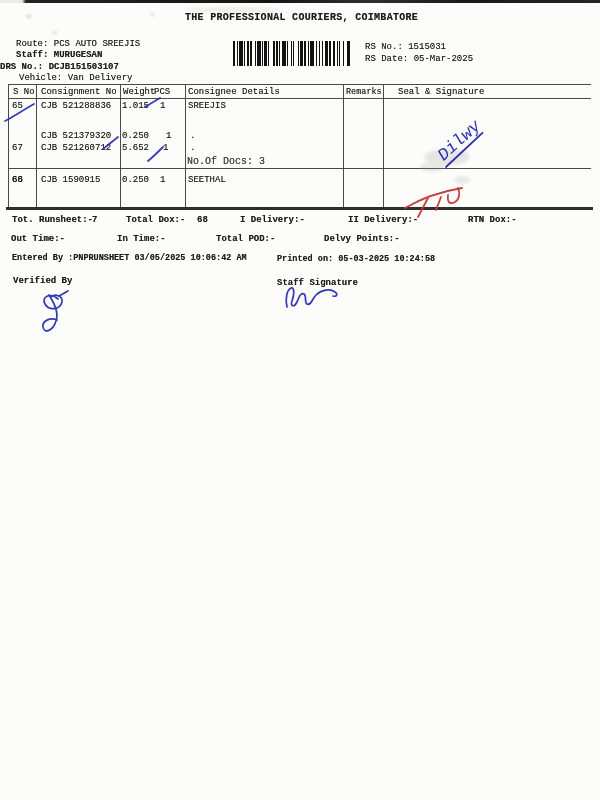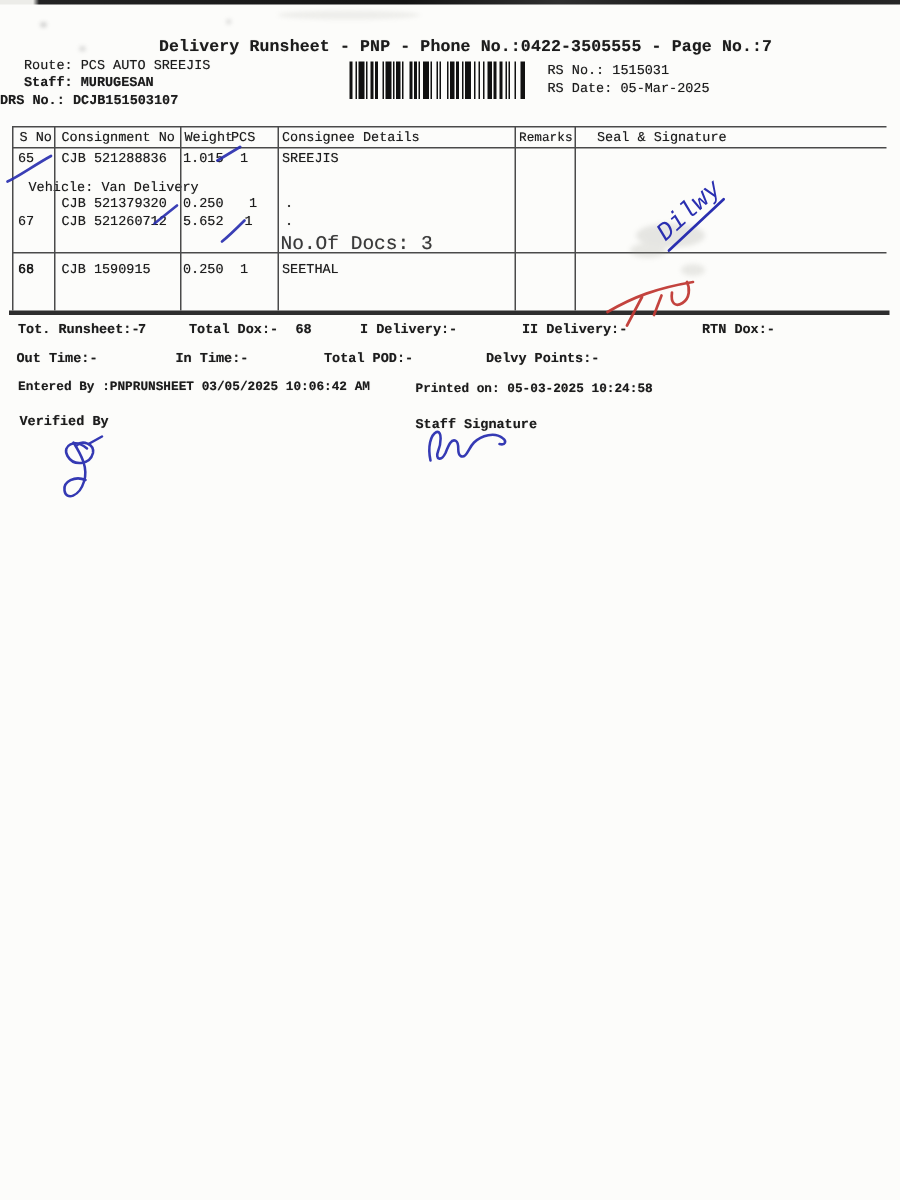--- a/index.html
+++ b/index.html
@@ -10,21 +10,21 @@
   }
   .t{
     position:absolute; white-space:pre;
     font:9px/1.15 "Liberation Mono","DejaVu Sans Mono",monospace;
     color:#1c1c1c; text-shadow:0 0 0.45px rgba(30,30,30,.55);
   }
   .b{font-weight:bold;}
   .title{font-size:10px; letter-spacing:.3px;}
   .subtitle{font-size:11px; letter-spacing:.1px;}
   .s85{font-size:8.5px;}
-  .s75{font-size:13px;}
+  .s75{font-size:10px;}
   .hl{position:absolute; height:1px; background:#4a4a4a;}
   .vl{position:absolute; width:1px; background:#4a4a4a;}
   .thick{height:2.5px; background:#2e2e2e;}
   .topbar{
     position:absolute; left:0; top:0; width:600px; height:3px;
     background:linear-gradient(90deg,#ecece8 0px,#ecece8 22px,#232323 26px,
       #141414 45%,#2f2f2f 62%,#191919 78%,#262626 100%);
   }
   .smudge{position:absolute; border-radius:50%; filter:blur(1.5px);}
   #barcode{
@@ -39,26 +39,26 @@
 <body>
 
 <div class="page">
 
   <div class="topbar"></div>
   <div class="smudge" style="left:185px;top:7px;width:95px;height:6px;background:#9a9a92;opacity:.14;"></div>
   <div class="smudge" style="left:27px;top:15px;width:4px;height:3px;background:#777;opacity:.45;"></div>
   <div class="smudge" style="left:53px;top:31px;width:4px;height:3px;background:#888;opacity:.4;"></div>
   <div class="smudge" style="left:151px;top:13px;width:3px;height:3px;background:#888;opacity:.4;"></div>
 
-  <div class="t b subtitle" style="left:106px;top:26px;">Delivery Runsheet - PNP - Phone No.:0422-3505555 - Page No.:7</div>
+  <div class="t b title" style="left:185px;top:12px;">THE PROFESSIONAL COURIERS, COIMBATORE</div>
 
   <div class="t" style="left:16px;top:39px;"><span>Route:</span> <span>PCS AUTO SREEJIS</span></div>
   <div class="t b" style="left:16px;top:50px;"><span>Staff:</span> <span>MURUGESAN</span></div>
   <div class="t b" style="left:0;top:62px;"><span>DRS No.:</span> <span>DCJB151503107</span></div>
-  <div class="t" style="left:19px;top:73px;margin-top:47px;"><span>Vehicle:</span> <span>Van Delivery</span></div>
+  <div class="t" style="left:19px;top:73px;"><span>Vehicle:</span> <span>Van Delivery</span></div>
 
   <div id="barcode">
       <span class="bar" style="flex-grow: 2;"></span>
       <span style="flex-grow: 1;"></span>
       <span class="bar" style="flex-grow: 1;"></span>
       <span style="flex-grow: 1;"></span>
       <span class="bar" style="flex-grow: 3;"></span>
       <span style="flex-grow: 1;"></span>
       <span class="bar" style="flex-grow: 1;"></span>
       <span style="flex-grow: 2;"></span>

